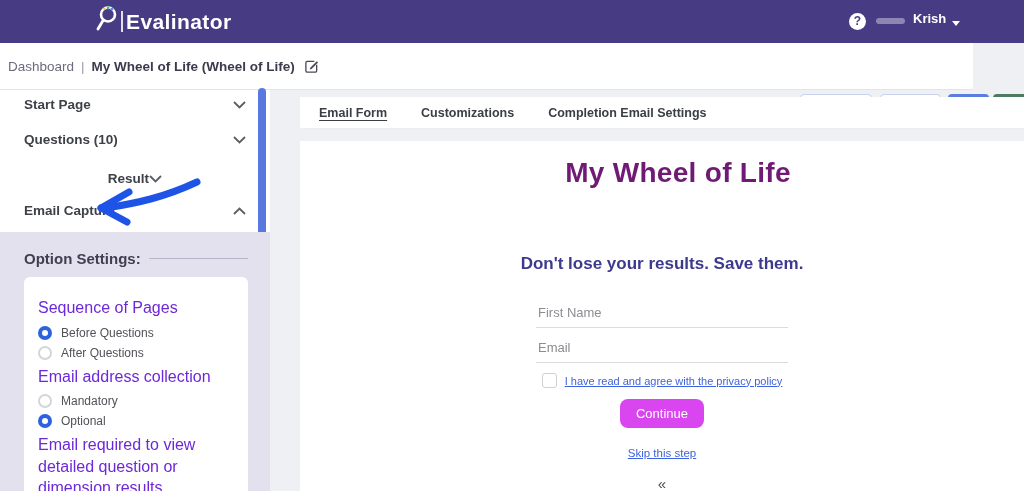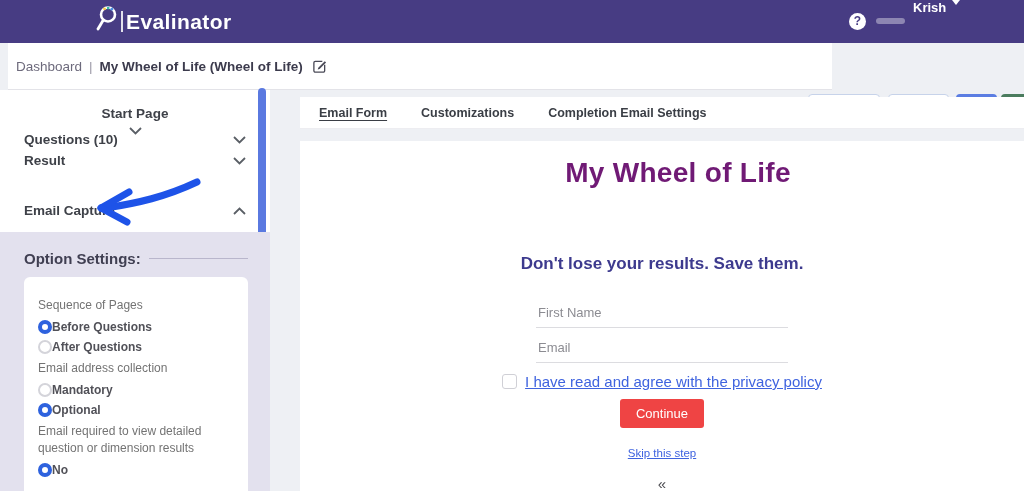--- a/index.html
+++ b/index.html
@@ -11,58 +11,58 @@
   }
   
   .app-header { position:absolute; top:0; left:0; width:1024px; height:43px; background:#473c83; }
   .logo { position:absolute; left:95px; top:0; height:43px; display:flex; align-items:center; color:#fff; }
   .logo-divider { width:2px; height:21px; background:rgba(255,255,255,.85); margin:0 3px 0 1px; }
   .logo-text { font-size:21px; font-weight:bold; letter-spacing:.4px; }
   .help-badge { position:absolute; left:849px; top:13px; width:17px; height:17px; border-radius:50%;
     background:#fff; color:#473c83; font-size:12px; font-weight:bold; line-height:17px; text-align:center; cursor:pointer; }
   .avatar-mark { position:absolute; left:876px; top:18px; width:29px; height:6px; border-radius:3px;
     background:rgba(255,255,255,.38); filter:blur(.4px); }
-  .user-menu { position:absolute; left:913px; top:0; height:26px; display:flex; align-items:flex-start; gap:6px;
+  .user-menu { position:absolute; left:913px; top:0; height:26px; display:flex; align-items:flex-end; gap:6px;
     color:#fff; font-size:13px; font-weight:bold; cursor:pointer; }
   .caret-down { width:0; height:0; border-left:4px solid transparent; border-right:4px solid transparent; border-top:5px solid #fff; }
 
   
-  .crumb-bar { position:absolute; top:43px; left:8px; width:824px; height:47px; background:#fff; border-bottom:1px solid #e3e3e8; }
+  .crumb-bar { position:absolute; top:43px; left:0; width:973px; height:47px; background:#fff; border-bottom:1px solid #e3e3e8; }
   .crumbs { position:absolute; left:8px; top:0; height:47px; display:flex; align-items:center; gap:7px; font-size:13.5px; }
   .crumb-link { color:#6d6a7c; cursor:pointer; }
   .crumb-sep { color:#9a98a6; }
   .crumb-current { color:#3c3b4d; font-weight:bold; }
   .edit-ic { display:inline-flex; margin-left:2px; cursor:pointer; }
 
   .btn { position:absolute; top:51px; height:30px; border-radius:4px; display:flex; align-items:center; justify-content:center;
     gap:5px; font-size:13px; cursor:pointer; white-space:nowrap; }
   .btn-outline { background:#fff; border:1px solid #c7d3ea; color:#2f3136; font-weight:500; }
   .btn-settings { left:800px; width:72px; }
   .btn-view { left:880px; width:61px; }
   .btn-save { left:948px; width:41px; background:#5b7de2; color:#fff; border:none; }
   .btn-publish { left:993px; width:66px; background:#4b7c5e; color:#fff; border:none; }
   .gear-glyph { font-size:14px; line-height:1; color:#2f3136; }
 
   
   .side-nav { position:absolute; top:90px; left:0; width:270px; height:142px; background:#fff; }
   .nav-item { position:absolute; left:24px; width:222px; height:20px; display:flex; align-items:center;
     justify-content:space-between; cursor:pointer; }
   .nav-label { font-size:13.5px; font-weight:bold; color:#3e4148; }
-  .nav-item.i0 { top:16px;flex-direction:column; } .nav-item.i1 { top:39px; } .nav-item.i2 { top:60px; } .nav-item.i3 { top:110px; }
+  .nav-item.i0 { top:4px; } .nav-item.i1 { top:39px; } .nav-item.i2 { top:78px;justify-content:center; } .nav-item.i3 { top:110px; }
   .scroll-thumb { position:absolute; left:258px; top:88px; width:8px; height:208px; border-radius:4px; background:#5a79e0; cursor:pointer; }
 
   .option-panel { position:absolute; top:232px; left:0; width:270px; height:259px; background:#e3e1ee; }
   .opt-head { position:absolute; top:18px; left:24px; width:224px; display:flex; align-items:center; gap:8px; }
   .opt-title { font-size:15px; font-weight:bold; color:#403f52; white-space:nowrap; }
   .opt-line { flex:1; height:1px; background:#b9b6cc; }
   .opt-card { position:absolute; top:45px; left:24px; width:224px; height:230px; background:#fff; border-radius:6px;
     padding:20px 12px 0 14px; }
-  .grp-label { font-size:12px; color:#737373; line-height:1.35; margin-bottom:7px; }
+  .grp-label { font-size:16px; color:#6d28d9; line-height:1.35; margin-bottom:7px; }
   .grp-label.mt { }
-  .radio-row { display:flex; align-items:center; margin:6px 0; cursor:pointer;font-weight:bold; }
+  .radio-row { display:flex; align-items:center; gap:9px; margin:6px 0; cursor:pointer; }
   .radio { width:14px; height:14px; border-radius:50%; flex:0 0 14px; }
   .radio.on { border:4.5px solid #2e62de; background:#fff; }
   .radio.off { border:2px solid #d4d4da; background:#fff; }
   .radio-label { font-size:12px; color:#515158; }
   .hint-arrow { position:absolute; left:0; top:0; pointer-events:none; }
 
   
   .tab-bar { position:absolute; left:300px; top:97px; width:724px; height:32px; background:#fff;
     border-bottom:1px solid #ededf1; display:flex; align-items:center; gap:34px; padding-left:19px; }
   .tab { font-size:12.5px; font-weight:bold; color:#3a3e45; cursor:pointer; }
@@ -74,23 +74,23 @@
   .preview-sub { position:absolute; top:113px; left:0; width:100%; text-align:center;
     font-size:17px; font-weight:bold; color:#3d3a8e; }
   .fld { position:absolute; left:50%; transform:translateX(-50%); width:252px; }
   .fld input { width:100%; border:none; border-bottom:1px solid #dcdce0; background:transparent;
     font-family:"Liberation Sans", sans-serif; font-size:13px; color:#333; padding:4px 2px 7px 2px; outline:none; }
   .fld input::placeholder { color:#8c8c92; opacity:1; }
   .fld-first { top:160px; } .fld-email { top:195px; }
   .agree-row { position:absolute; top:232px; left:0; width:100%; display:flex; align-items:center; justify-content:center; gap:8px; }
   .checkbox { width:15px; height:15px; border:1.5px solid #d0d0d6; border-radius:3px; background:#fff; cursor:pointer; }
   .link { color:#3f63df; text-decoration:underline; cursor:pointer; }
-  .agree-row .link { font-size:15px; }
+  .agree-row .link { font-size:11px; }
   .continue-wrap { position:absolute; top:258px; left:0; width:100%; text-align:center; }
-  .btn-continue { display:inline-block; background:#ef4444; color:#fff; border:none; border-radius:3px;
+  .btn-continue { display:inline-block; background:#d946ef; color:#fff; border:none; border-radius:8px;
     font-family:"Liberation Sans", sans-serif; font-size:13px; padding:7px 16px; cursor:pointer; }
   .skip-wrap { position:absolute; top:306px; left:0; width:100%; text-align:center; font-size:11.5px; }
   .collapse-wrap { position:absolute; top:334px; left:0; width:100%; text-align:center;
     font-size:15px; color:#4d4d52; cursor:pointer; }
 </style>
 </head>
 <body>
 
 <div class="app-header">
   <div class="logo">

